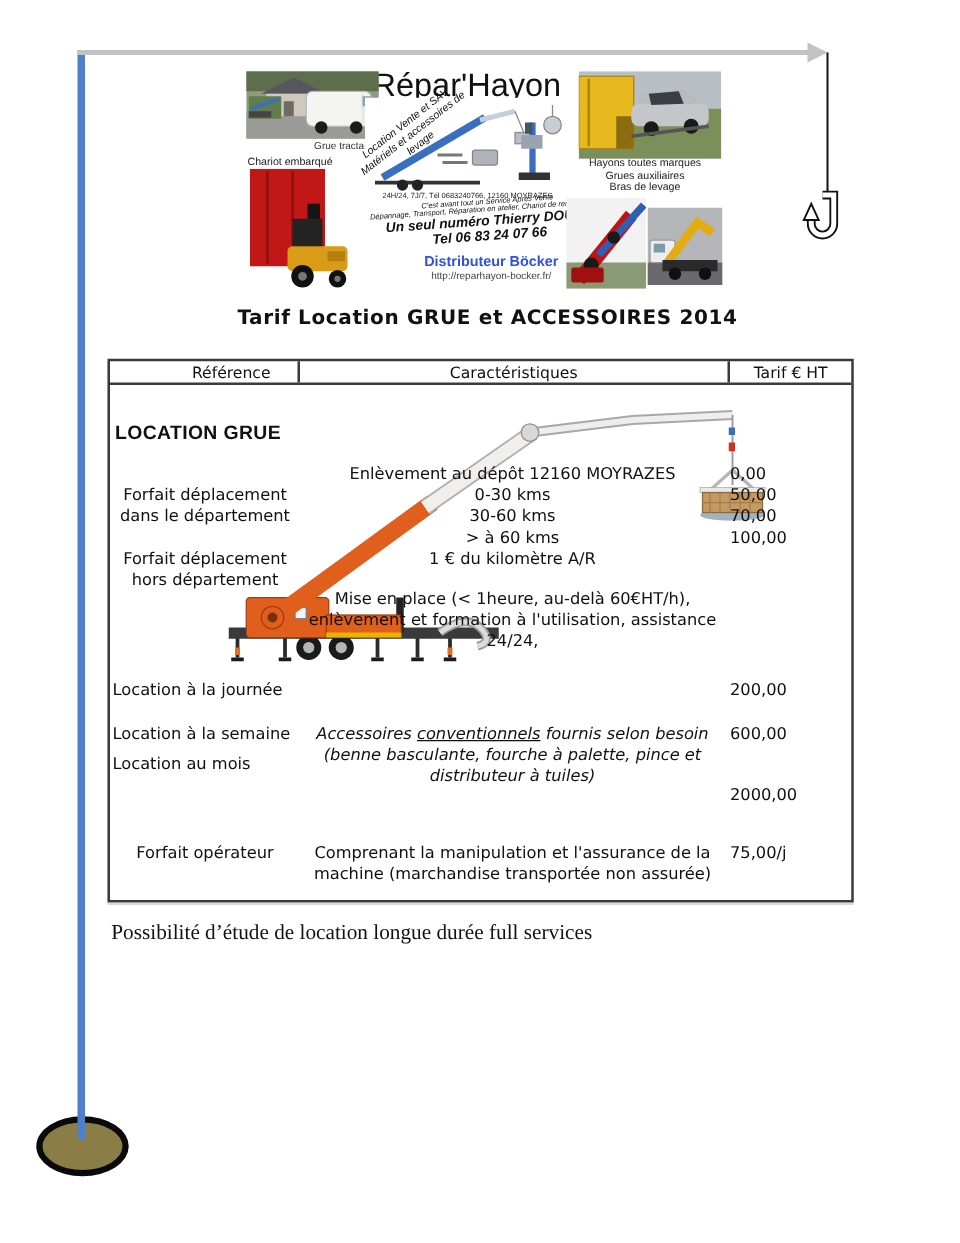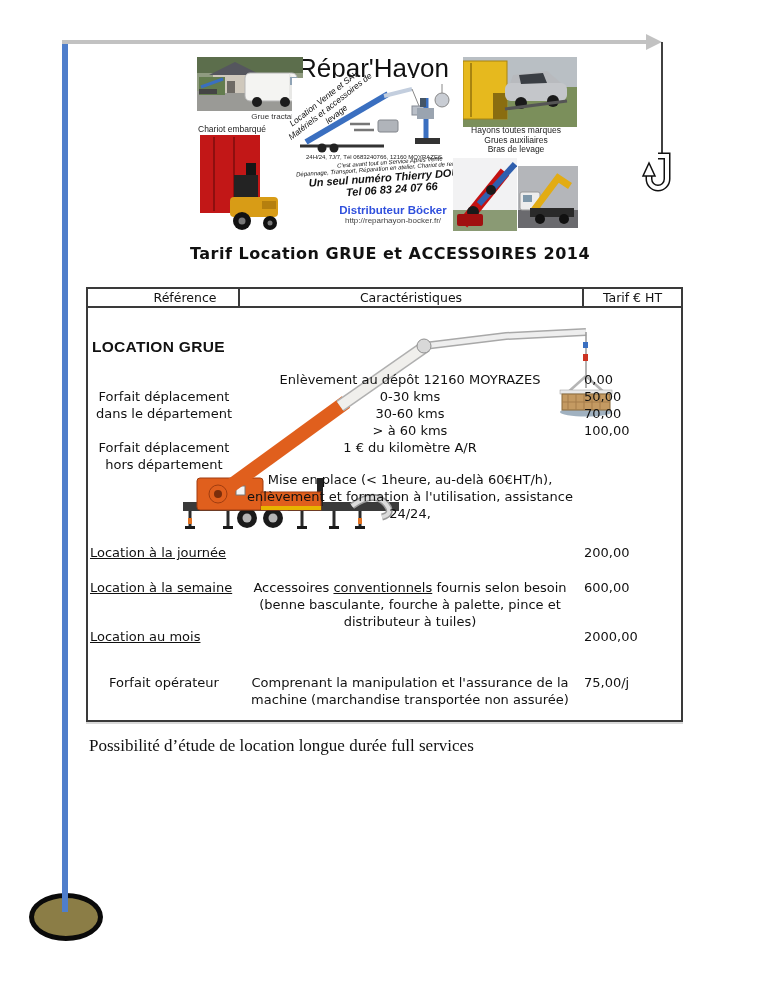--- a/index.html
+++ b/index.html
@@ -56,21 +56,21 @@
     border-bottom:2px solid #3a3a3a; }
   .th { font-size:12.5px; line-height:17px; text-align:center; color:#111; }
   .th1 { width:152px; border-right:2px solid #3a3a3a;padding-left:44px; }
   .th2 { width:344px; border-right:2px solid #3a3a3a; }
   .th3 { flex:1; }
 
   .comic { font-size:13px; line-height:17px; color:#111; }
   .section-title { left:92px; top:338px; font-size:15.5px; font-weight:bold; letter-spacing:0.3px;
     color:#111; font-family:"Liberation Sans", sans-serif; z-index:5; }
   .ref-center { left:84px; width:160px; text-align:center; z-index:5; }
-  .ref-left { left:90px; width:230px; text-align:left; z-index:5;text-decoration:underline; }
+  .ref-left { left:90px; width:230px; text-align:left; z-index:5; }
   .carac { left:240px; width:340px; text-align:center; z-index:5; }
   .tarif { left:584px; width:91px; z-index:5; }
   .u { text-decoration:underline; }
 
   .footer-note { left:89px; top:736px; font-family:"Liberation Serif", serif; font-size:17px; color:#111; }
   svg { display:block; }
 </style>
 </head>
 <body>
 
@@ -286,24 +286,24 @@
 
   <div class="abs comic ref-center" style="top:439px;">Forfait déplacement hors département</div>
   <div class="abs comic carac" style="top:439px;">1 € du kilomètre A/R</div>
 
   <div class="abs comic carac" style="top:471px;">Mise en place (&lt; 1heure, au-delà 60€HT/h), enlèvement et formation à l'utilisation, assistance 24/24,</div>
 
   <div class="abs comic ref-left" style="top:544px;">Location à la journée</div>
   <div class="abs comic tarif" style="top:544px;">200,00</div>
 
   <div class="abs comic ref-left" style="top:579px;">Location à la semaine</div>
-  <div class="abs comic carac" style="top:579px;"><span>Accessoires </span><span class="u">conventionnels</span><span> fournis selon besoin (benne basculante, fourche à palette, pince et distributeur à tuiles)</span></div>
+  <div class="abs comic carac" style="top:579px;font-style:italic;"><span>Accessoires </span><span class="u">conventionnels</span><span> fournis selon besoin (benne basculante, fourche à palette, pince et distributeur à tuiles)</span></div>
   <div class="abs comic tarif" style="top:579px;">600,00</div>
 
-  <div class="abs comic ref-left" style="top:628px;">Location au mois</div>
+  <div class="abs comic ref-left" style="top:603px;">Location au mois</div>
   <div class="abs comic tarif" style="top:628px;">2000,00</div>
 
   <div class="abs comic ref-center" style="top:674px;">Forfait opérateur</div>
   <div class="abs comic carac" style="top:674px;">Comprenant la manipulation et l'assurance de la machine (marchandise transportée non assurée)</div>
   <div class="abs comic tarif" style="top:674px;">75,00/j</div>
 
   <div class="abs footer-note">Possibilité d’étude de location longue durée full services</div>
 
 </div>
 

